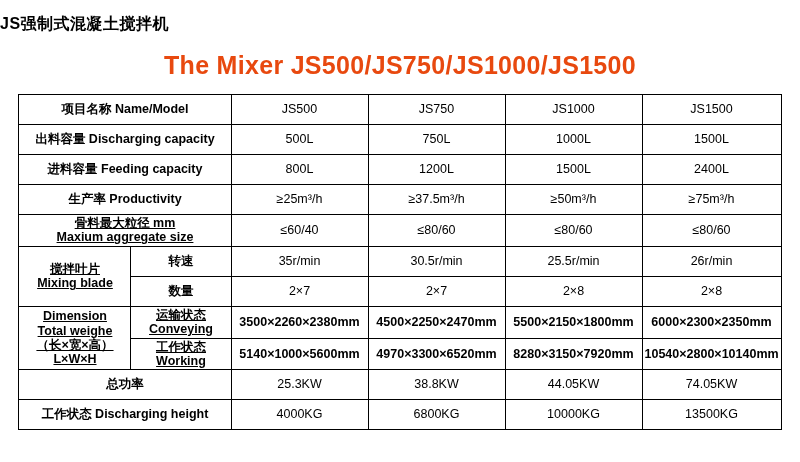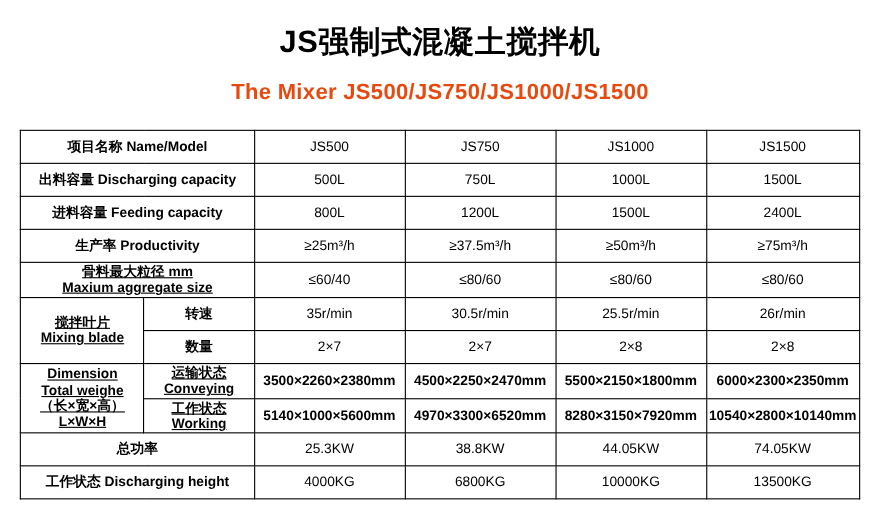--- a/index.html
+++ b/index.html
@@ -14,40 +14,40 @@
     color: #000000;
     overflow: hidden;
   }
   .page {
     width: 800px;
     height: 462px;
     position: relative;
     box-sizing: border-box;
   }
   .title-main {
-    text-align: center;
-    font-size: 28px;
+    text-align: left;
+    font-size: 16px;
     font-weight: bold;
     color: #000000;
-    padding-top: 19px;
+    padding-top: 14px;
     letter-spacing: 0.5px;
   }
   .title-sub {
     text-align: center;
-    font-size: 20px;
+    font-size: 25px;
     font-weight: bold;
     color: #e8490f;
     padding-top: 16px;
     padding-bottom: 14px;
     letter-spacing: 0.3px;
   }
   table.spec {
     border-collapse: collapse;
     width: 762px;
-    margin: 8px auto;
+    margin: 0 auto;
     table-layout: fixed;
   }
   table.spec td {
     border: 1px solid #000000;
     text-align: center;
     vertical-align: middle;
     font-size: 12.5px;
     height: 27px;
     padding: 1px 2px;
     line-height: 1.18;

